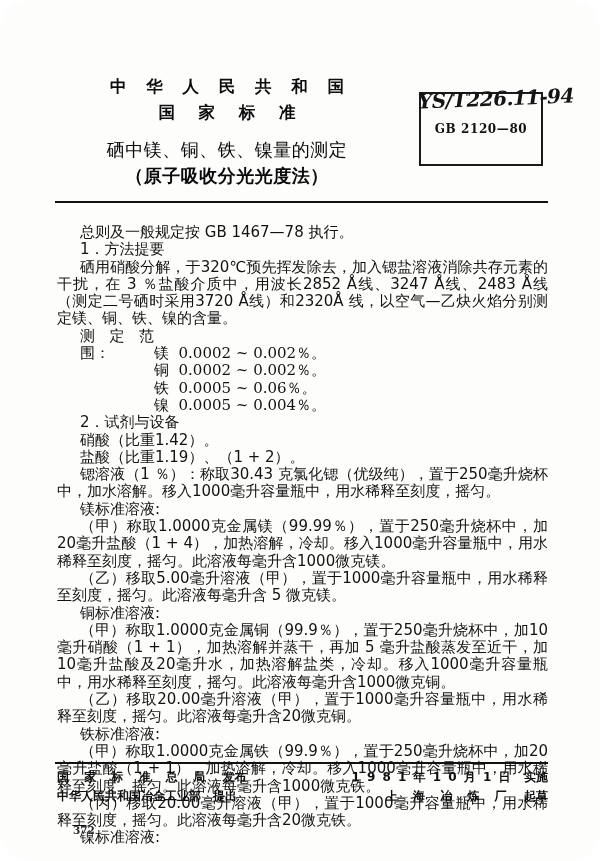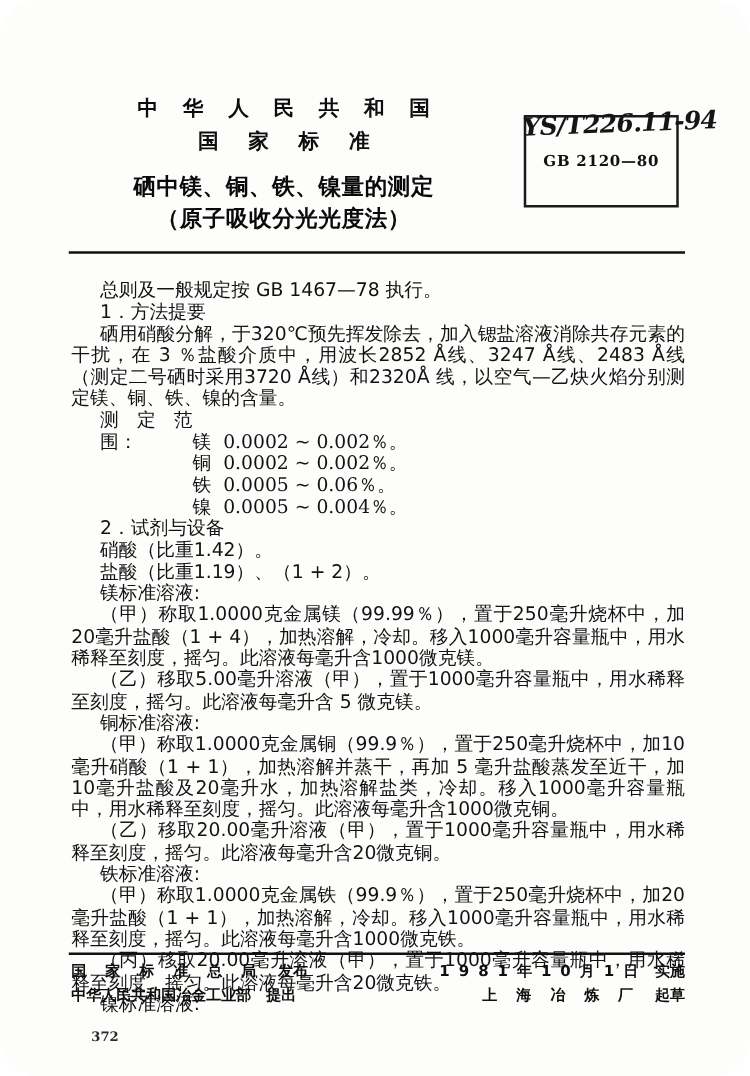--- a/index.html
+++ b/index.html
@@ -36,21 +36,21 @@
     color: #0d0d0d;
     text-indent: 7px;
   }
   .nation-line.second {
     letter-spacing: 9px;
     text-indent: 9px;
   }
   .doc-title {
     margin-top: 11px;
     font-size: 18px;
-    font-weight: bold;
+    font-weight: normal;
     line-height: 26px;
     letter-spacing: 0.5px;
     color: #0a0a0a;
   }
   .doc-subtitle {
     font-size: 18px;
     font-weight: bold;
     line-height: 26px;
     letter-spacing: 0.5px;
     color: #0a0a0a;
@@ -205,20 +205,21 @@
     <p class="range-row">
       <span class="rpad"></span><span>铁</span>&nbsp;&nbsp;<span class="num">0.0005 ~ 0.06％。</span>
     </p>
     <p class="range-row">
       <span class="rpad"></span><span>镍</span>&nbsp;&nbsp;<span class="num">0.0005 ~ 0.004％。</span>
     </p>
 
     <p class="p heading">2．试剂与设备</p>
     <p class="p heading">硝酸（比重1.42）。</p>
     <p class="p heading">盐酸（比重1.19）、（1 + 2）。</p>
+    <p class="p">锶溶液（1 ％）：称取30.43 克氯化锶（优级纯），置于250毫升烧杯中，加水溶解。移入1000毫升容量瓶中，用水稀释至刻度，摇匀。</p>
 
     <p class="sub-head">镁标准溶液:</p>
     <p class="p">（甲）称取1.0000克金属镁（99.99％），置于250毫升烧杯中，加20毫升盐酸（1 + 4），加热溶解，冷却。移入1000毫升容量瓶中，用水稀释至刻度，摇匀。此溶液每毫升含1000微克镁。</p>
     <p class="p">（乙）移取5.00毫升溶液（甲），置于1000毫升容量瓶中，用水稀释至刻度，摇匀。此溶液每毫升含 5 微克镁。</p>
 
     <p class="sub-head">铜标准溶液:</p>
     <p class="p">（甲）称取1.0000克金属铜（99.9％），置于250毫升烧杯中，加10毫升硝酸（1 + 1），加热溶解并蒸干，再加 5 毫升盐酸蒸发至近干，加10毫升盐酸及20毫升水，加热溶解盐类，冷却。移入1000毫升容量瓶中，用水稀释至刻度，摇匀。此溶液每毫升含1000微克铜。</p>
     <p class="p">（乙）移取20.00毫升溶液（甲），置于1000毫升容量瓶中，用水稀释至刻度，摇匀。此溶液每毫升含20微克铜。</p>
 
     <p class="sub-head">铁标准溶液:</p>

